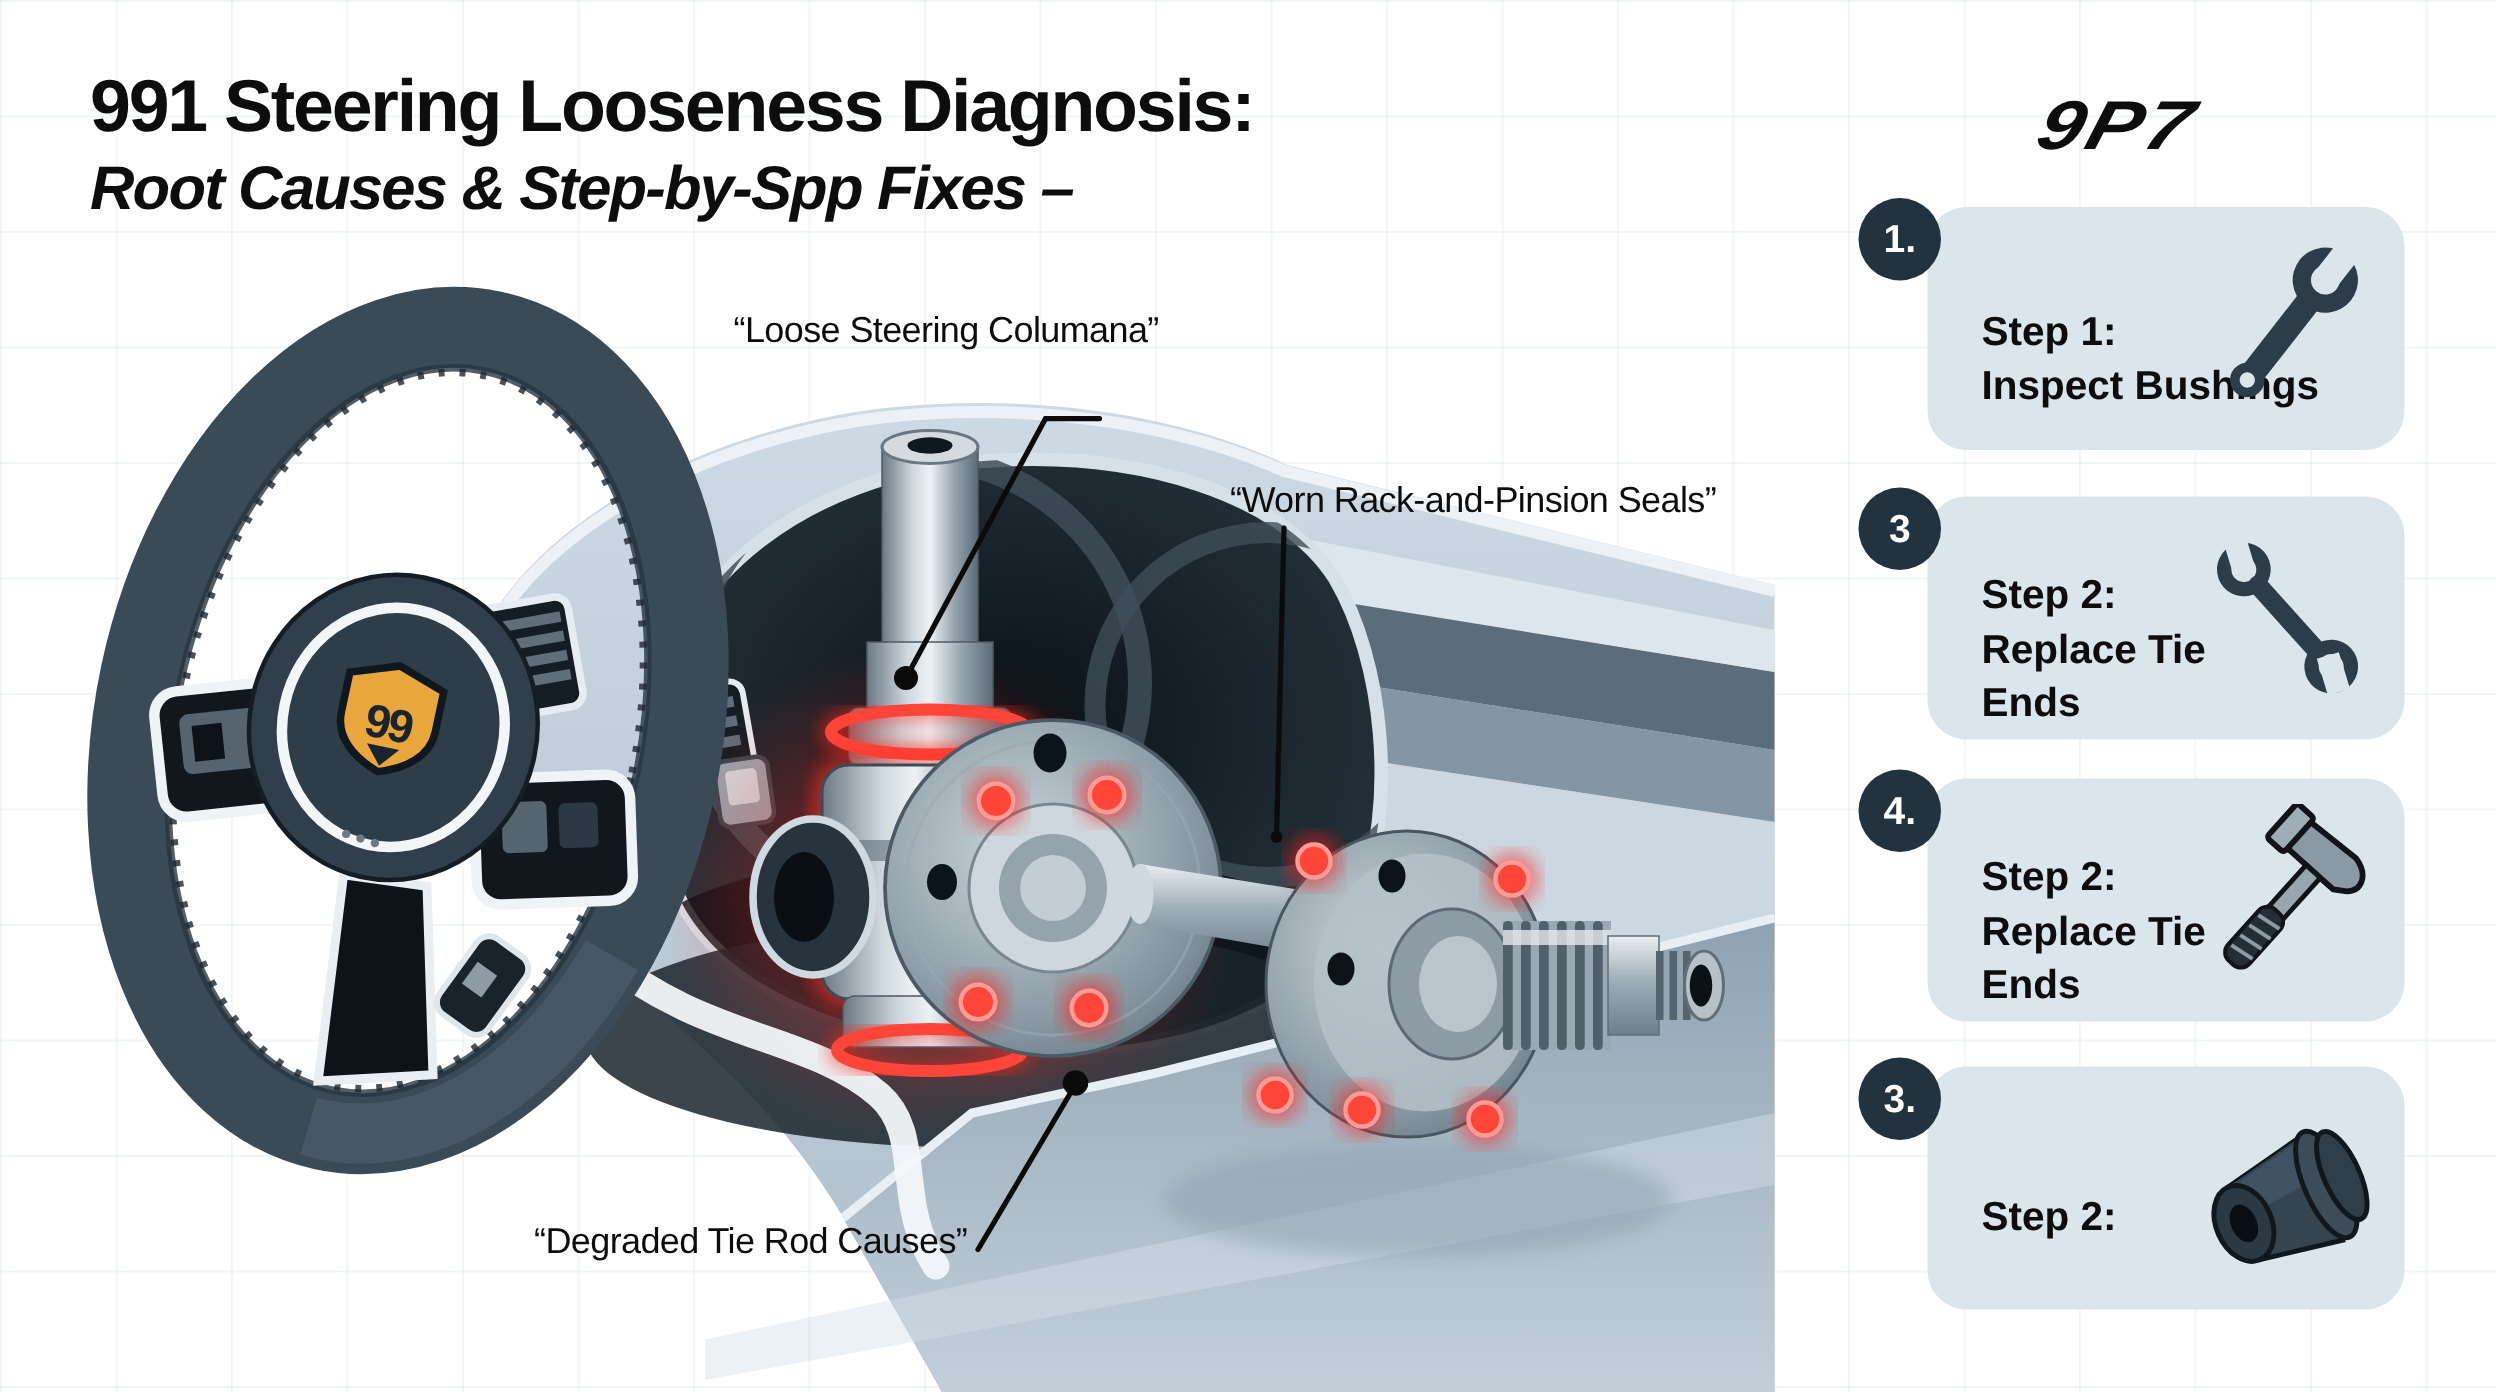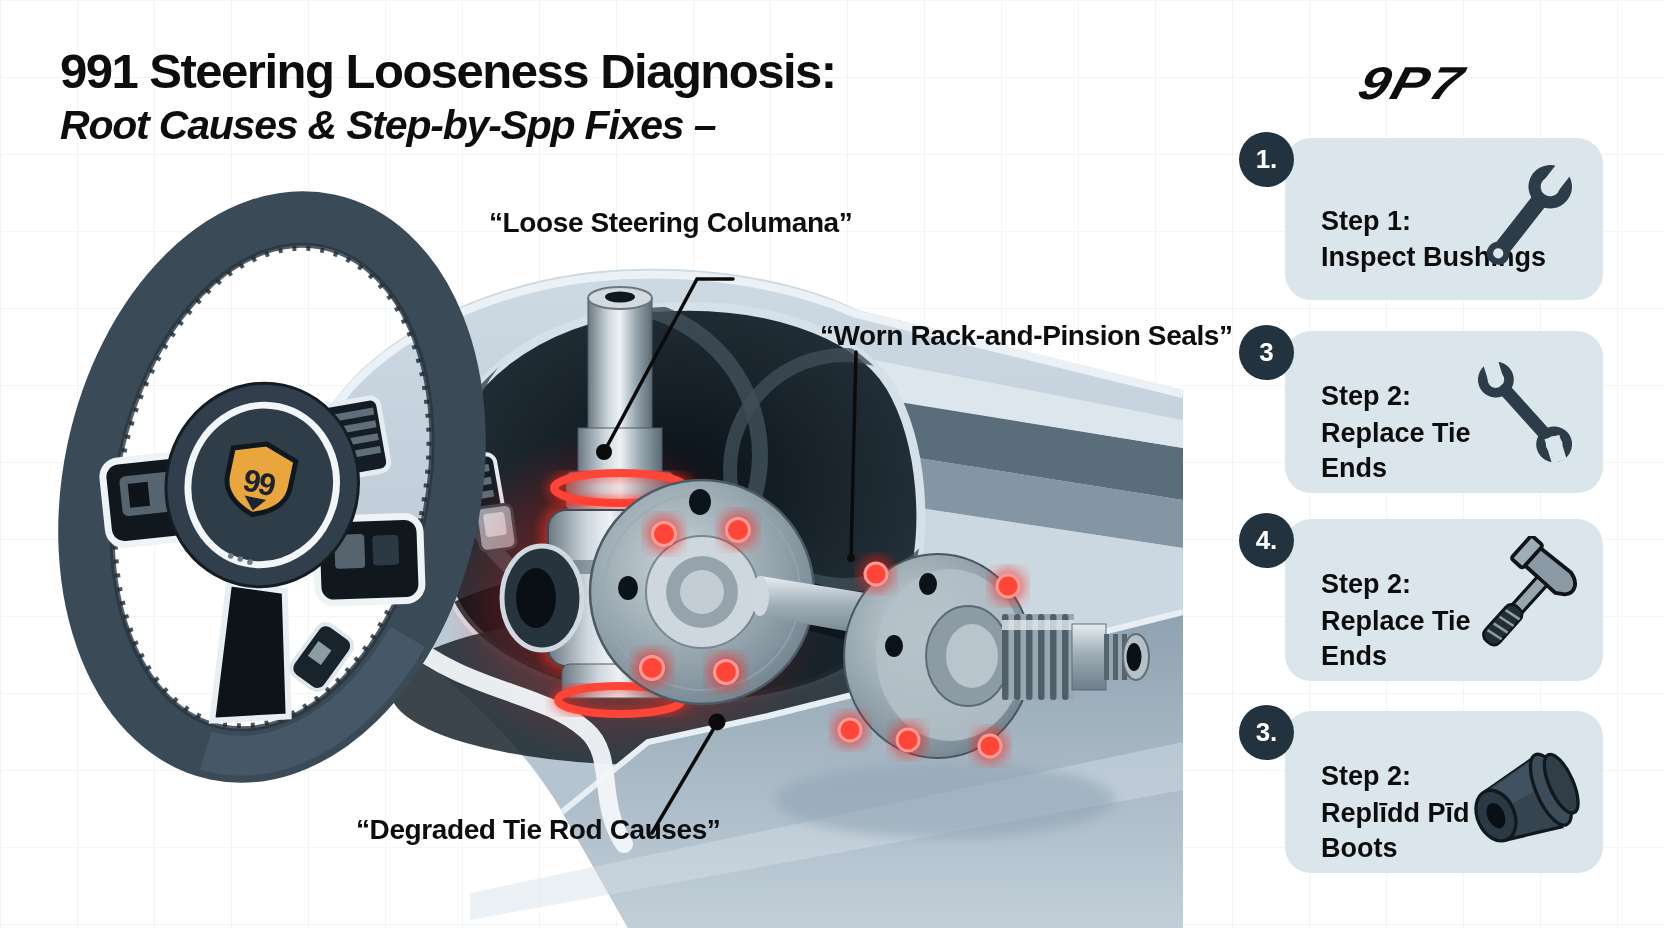--- a/index.html
+++ b/index.html
@@ -13,21 +13,21 @@
   }
   .illu{position:absolute;left:0;top:0;width:1664px;height:928px;}
   .title{position:absolute;left:60px;top:46px;line-height:1.06;}
   .title .l1{font-size:49px;font-weight:800;letter-spacing:-1.5px;}
   .title .l2{font-size:41px;font-weight:800;letter-spacing:-1.2px;margin-top:6px;font-style:italic;}
   .brand{
     position:absolute;left:1360px;top:56px;width:220px;
     font-size:46px;font-weight:800;font-style:italic;letter-spacing:2px;
     transform:skewX(-16deg) scaleX(1.18);transform-origin:left center;
   }
-  .callout{position:absolute;font-size:28px;font-weight:700;letter-spacing:-0.4px;white-space:nowrap;}
+  .callout{position:absolute;font-size:24px;font-weight:400;letter-spacing:-0.4px;white-space:nowrap;}
   #callout-column{left:489px;top:207px;}
   #callout-mount{left:737px;top:261px;}
   #callout-seals{left:820px;top:320px;}
   #callout-boots{left:356px;top:814px;}
   .panel{
     position:absolute;left:1285px;width:318px;height:162px;background:#dbe5ec;
     border-radius:26px;
   }
   .panel .txt{position:absolute;left:36px;top:0;height:100%;display:flex;flex-direction:column;justify-content:center;margin-top:20px;}
   .panel .heading{font-size:27px;font-weight:700;line-height:1.4;}
@@ -330,21 +330,20 @@
         <line x1="44" y1="80" x2="57" y2="78" stroke="#8d9ba5" stroke-width="2"></line>
         <line x1="44" y1="87" x2="57" y2="85" stroke="#8d9ba5" stroke-width="2"></line>
       </g>
     </svg>
   </div>
 
   <div class="panel" id="panel-4">
     <div class="badge">3.</div>
     <div class="txt">
       <div class="heading">Step 2:</div>
-      <div class="body">Replīdd Pīd Boots</div>
     </div>
     <svg class="stepicon" width="132" height="132" viewBox="0 0 100 100">
       <g transform="rotate(-24 50 50)">
         <polygon points="24,38 66,30 66,86 24,78" fill="#35444f" stroke="#10181e" stroke-width="2.5"></polygon>
         <polygon points="24,38 66,30 66,52 24,56" fill="#46586a" opacity="0.7"></polygon>
         <ellipse cx="24" cy="58" rx="14" ry="20" fill="#2b3944" stroke="#10181e" stroke-width="2.5"></ellipse>
         <ellipse cx="24" cy="58" rx="6.5" ry="10" fill="#0a0f14"></ellipse>
         <ellipse cx="70" cy="57" rx="11" ry="29" fill="#3c4c59" stroke="#10181e" stroke-width="2.5"></ellipse>
         <ellipse cx="79" cy="56" rx="9" ry="24" fill="#2f3e49" stroke="#10181e" stroke-width="2.5"></ellipse>
       </g>

